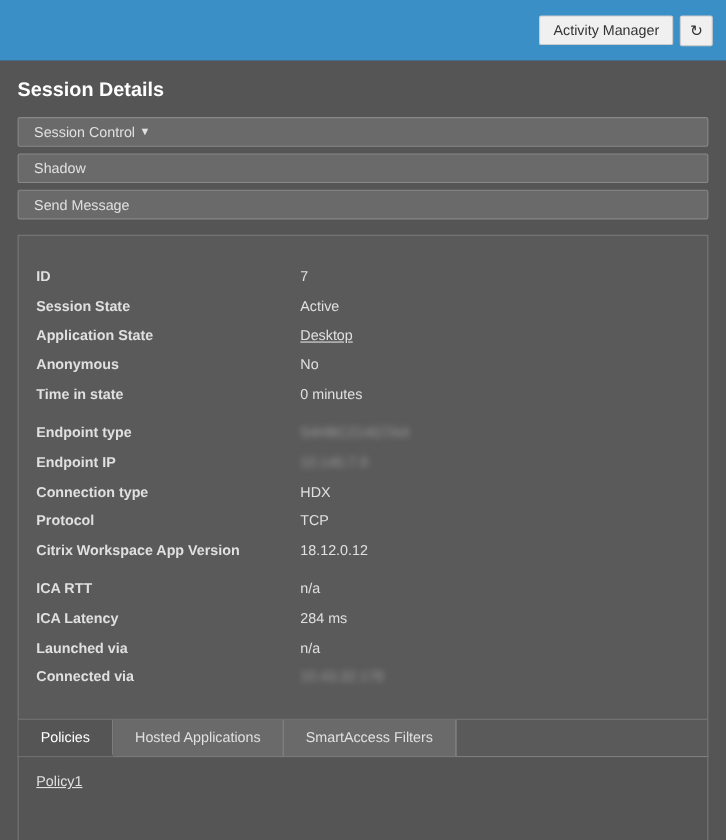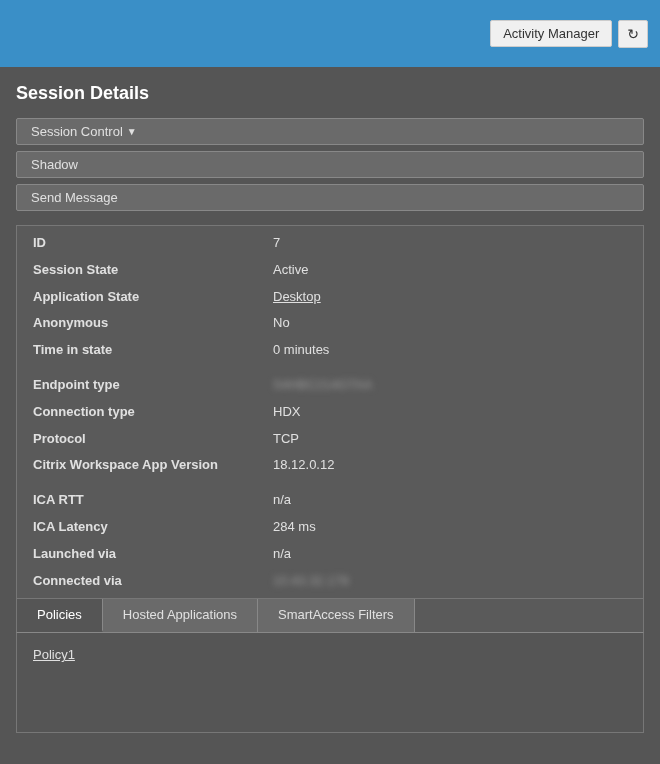--- a/index.html
+++ b/index.html
@@ -9,21 +9,21 @@
       background: #4a4a4a;
       width: 660px;
       height: 764px;
       overflow: hidden;
       color: #e0e0e0;
     }
 
     
     .top-bar {
       background: #3a8fc7;
-      height: 67px;
+      height: 55px;
       display: flex;
       align-items: center;
       justify-content: flex-end;
       padding-right: 12px;
       gap: 6px;
     }
 
     .top-bar-btn {
       background: #f0f0f0;
       border: 1px solid #ccc;
@@ -96,21 +96,21 @@
     }
 
     .toolbar-btn .arrow {
       font-size: 10px;
     }
 
     
     .details-panel {
       background: #5a5a5a;
       border: 1px solid #777;
-      padding: 4px 16px;
+      padding: 24px 16px;
       margin-bottom: 0;
     }
 
     .detail-row {
       display: flex;
       padding: 3px 0;
       line-height: 1.6;
     }
 
     .detail-row.spacer {
@@ -222,20 +222,24 @@
       <div class="detail-row">
         <span class="detail-label">Time in state</span>
         <span class="detail-value">0 minutes</span>
       </div>
       <div class="detail-row spacer"></div>
       <div class="detail-row">
         <span class="detail-label">Endpoint type</span>
         <span class="detail-value blurred">S4HBC214GTAA</span>
       </div>
       <div class="detail-row">
+        <span class="detail-label">Endpoint IP</span>
+        <span class="detail-value blurred">10.140.7.9</span>
+      </div>
+      <div class="detail-row">
         <span class="detail-label">Connection type</span>
         <span class="detail-value">HDX</span>
       </div>
       <div class="detail-row">
         <span class="detail-label">Protocol</span>
         <span class="detail-value">TCP</span>
       </div>
       <div class="detail-row">
         <span class="detail-label">Citrix Workspace App Version</span>
         <span class="detail-value">18.12.0.12</span>

